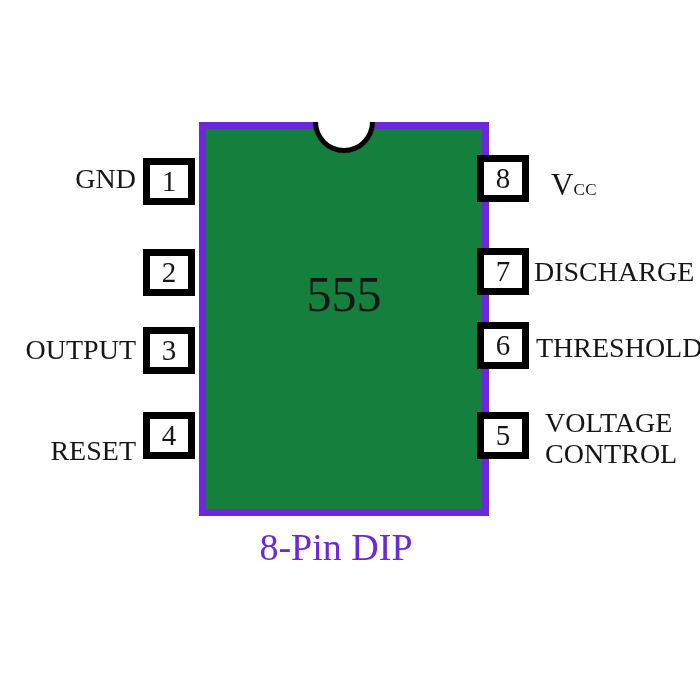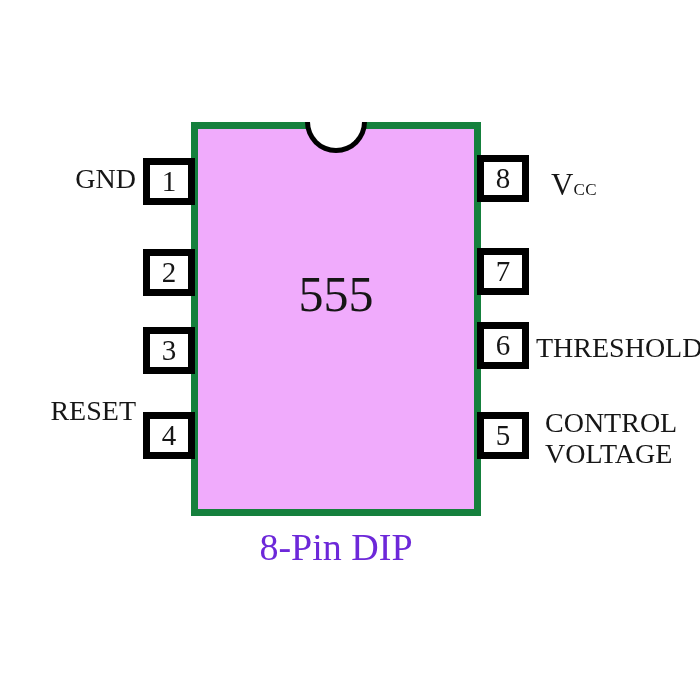--- a/index.html
+++ b/index.html
@@ -8,25 +8,25 @@
     width: 700px;
     height: 700px;
     background: #ffffff;
     font-family: "Liberation Serif", "DejaVu Serif", serif;
     color: #111111;
     overflow: hidden;
   }
   
   .chip-body {
     position: absolute;
-    left: 191px; top: 122px;
+    left: 199px; top: 122px;
     width: 290px; height: 394px;
     box-sizing: border-box;
-    background: #f0abfc;
-    border: 7px solid #15803d;
+    background: #15803d;
+    border: 7px solid #6d28d9;
   }
   
   .notch {
     position: absolute;
     top: -7px;
     left: 50%;
     margin-left: -31px;
     width: 62px; height: 31px;
     box-sizing: border-box;
     background: #ffffff;
@@ -69,21 +69,21 @@
     position: absolute;
     font-size: 28px;
     line-height: 28px;
     white-space: nowrap;
     color: #161616;
   }
   .label-left { right: 564px; text-align: right; }
   .lbl-gnd     { top: 165px; }
   .lbl-trigger { top: 259px; }
   .lbl-output  { top: 336px; }
-  .lbl-reset   { top: 397px; }
+  .lbl-reset   { top: 437px; }
   .lbl-vcc       { left: 551px; top: 169px; font-size: 31px; line-height: 31px; }
   .lbl-vcc .sub  { font-size: 17px; letter-spacing: 0.5px; }
   .lbl-discharge { left: 534px; top: 258px; }
   .lbl-threshold { left: 536px; top: 334px; }
   .lbl-control   { left: 545px; top: 407px; line-height: 31px; }
   
   .caption {
     position: absolute;
     left: 191px; top: 527px;
     width: 290px;
@@ -123,24 +123,26 @@
     <span>7</span>
   </div>
   <div class="pin pin-6">
     <span>6</span>
   </div>
   <div class="pin pin-5">
     <span>5</span>
   </div>
 
   <div class="label label-left lbl-gnd">GND</div>
+  <div class="label label-left lbl-output">OUTPUT</div>
   <div class="label label-left lbl-reset">RESET</div>
 
   <div class="label lbl-vcc"><span>V</span><span class="sub">CC</span></div>
+  <div class="label lbl-discharge">DISCHARGE</div>
   <div class="label lbl-threshold">THRESHOLD</div>
   <div class="label lbl-control">
+    <div>VOLTAGE</div>
     <div>CONTROL</div>
-    <div>VOLTAGE</div>
   </div>
 
   <div class="caption">8-Pin DIP</div>
 
 </div>
 
 </body></html>

